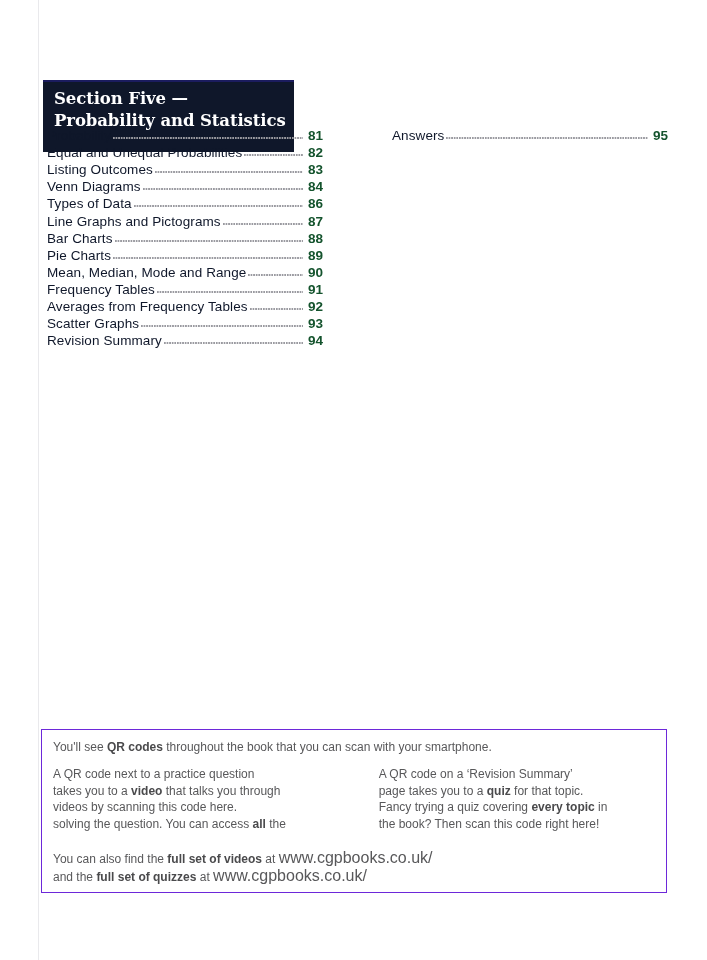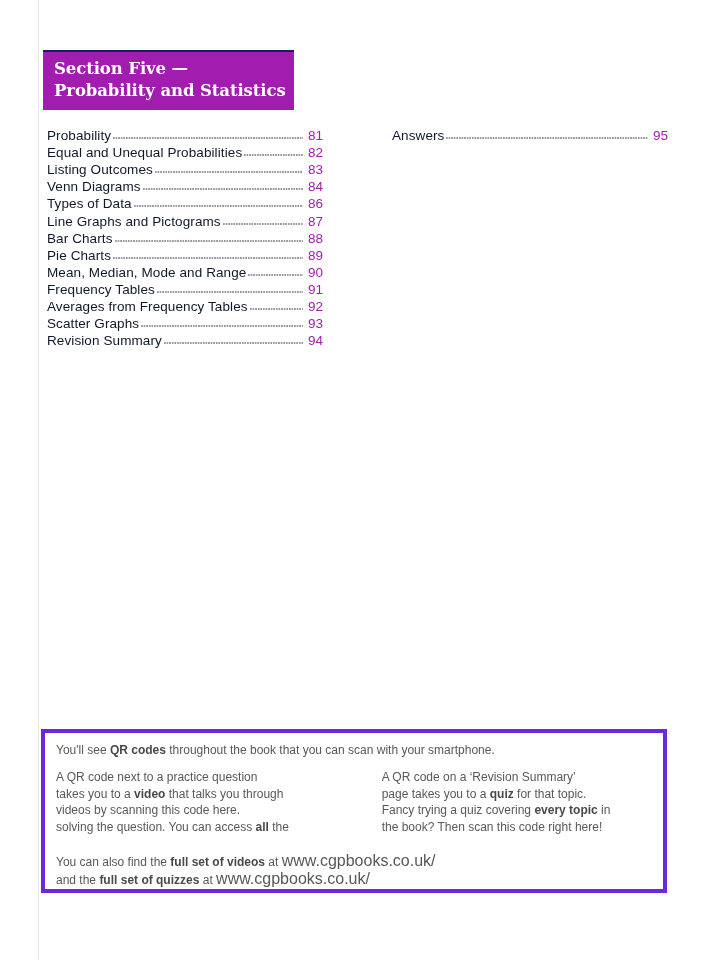--- a/index.html
+++ b/index.html
@@ -24,24 +24,24 @@
     top: 0;
     width: 1px;
     height: 960px;
     background: #e9e9ec;
   }
 
   
   .banner {
     position: absolute;
     left: 43px;
-    top: 50px;
+    top: 80px;
     width: 251px;
-    height: 60px;
-    background: #a21caf;
+    height: 72px;
+    background: #0f172a;
     box-sizing: border-box;
     padding: 6px 0 0 11px;
     border-top: 2px solid #1b1c5e;
   }
   .banner-line {
     font-family: "DejaVu Serif", "Liberation Serif", serif;
     font-weight: bold;
     font-size: 16.5px;
     line-height: 22px;
     color: #ffffff;
@@ -78,33 +78,34 @@
     background-image: radial-gradient(circle at 1px 1px, #9a9aa0 0.9px, rgba(0,0,0,0) 1.1px);
     background-size: 2.6px 5px;
     background-repeat: repeat-x;
     background-position: 0 2px;
     min-width: 6px;
   }
   .toc-page {
     flex: 0 0 auto;
     font-size: 13.5px;
     line-height: 16px;
-    color: #a21caf;
+    color: #14532d;
     text-align: right;
     min-width: 19px;
+    font-weight: bold;
   }
 
   
   .qr-box {
     position: absolute;
     left: 41px;
     top: 729px;
     width: 626px;
     height: 164px;
-    border: 4px solid #6d28d9;
+    border: 1px solid #6d28d9;
     box-sizing: border-box;
   }
   .qr-intro {
     position: absolute;
     left: 11px;
     top: 9px;
     font-size: 12px;
     line-height: 17px;
     color: #58585a;
     white-space: nowrap;

